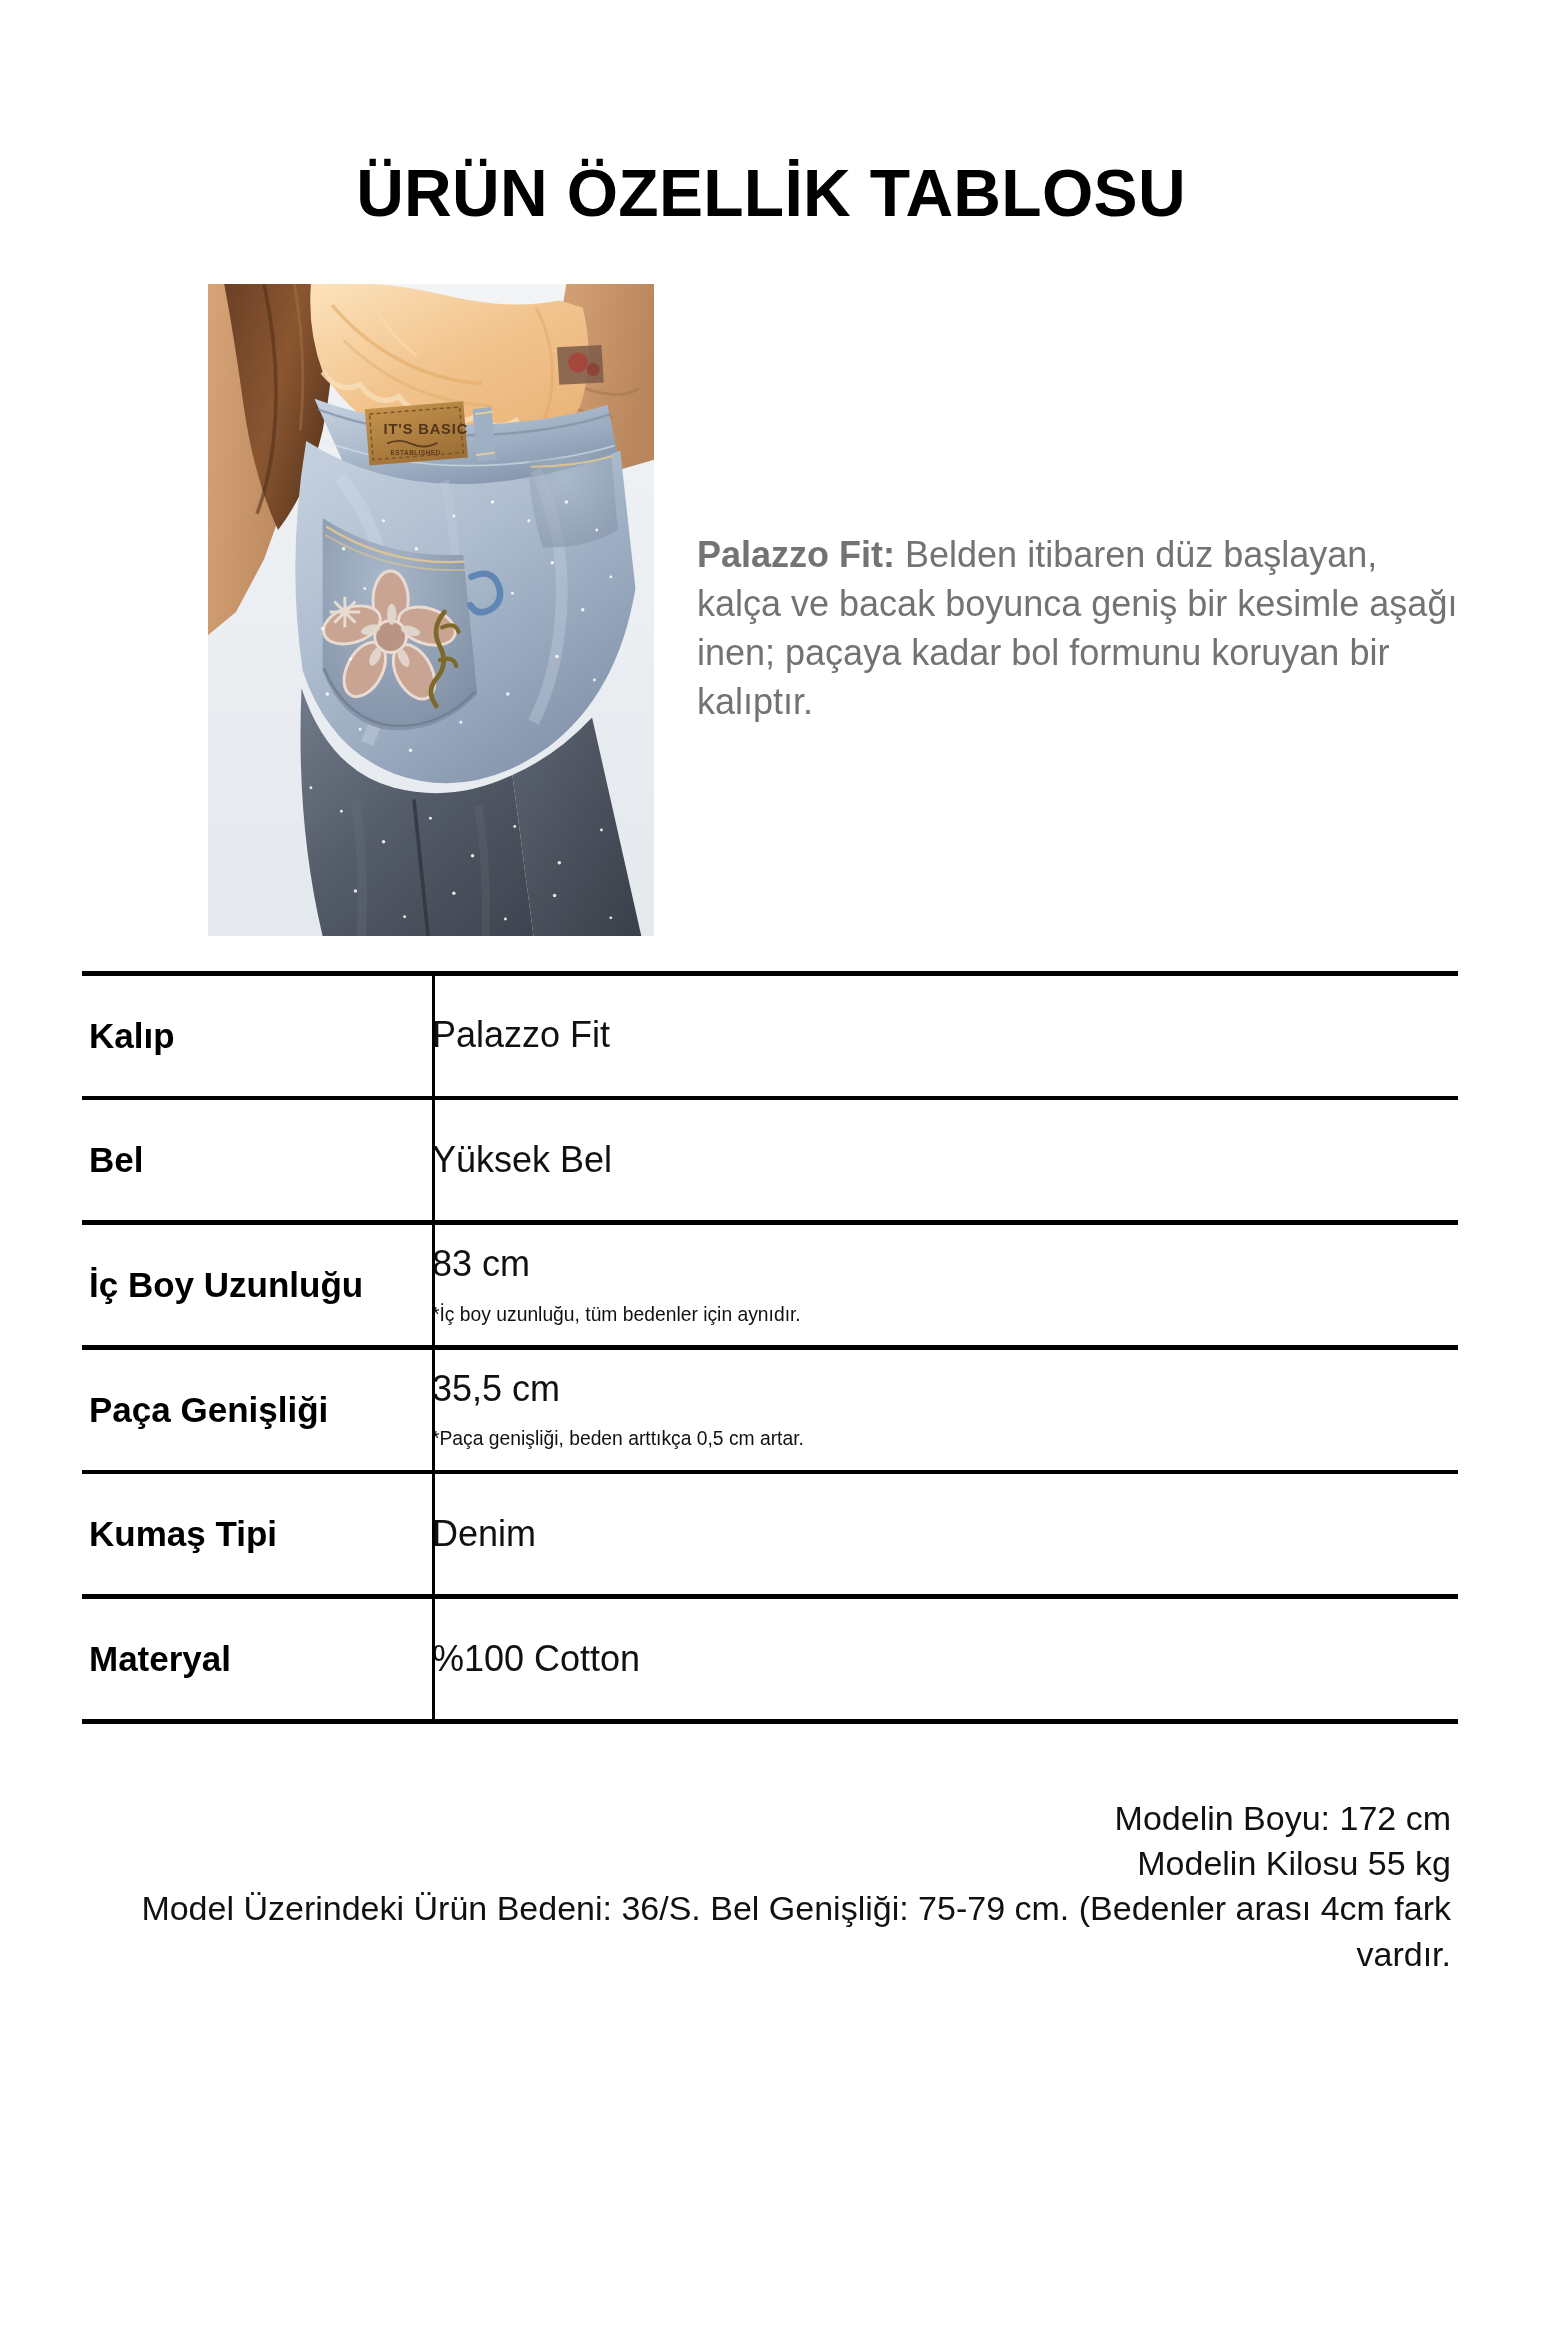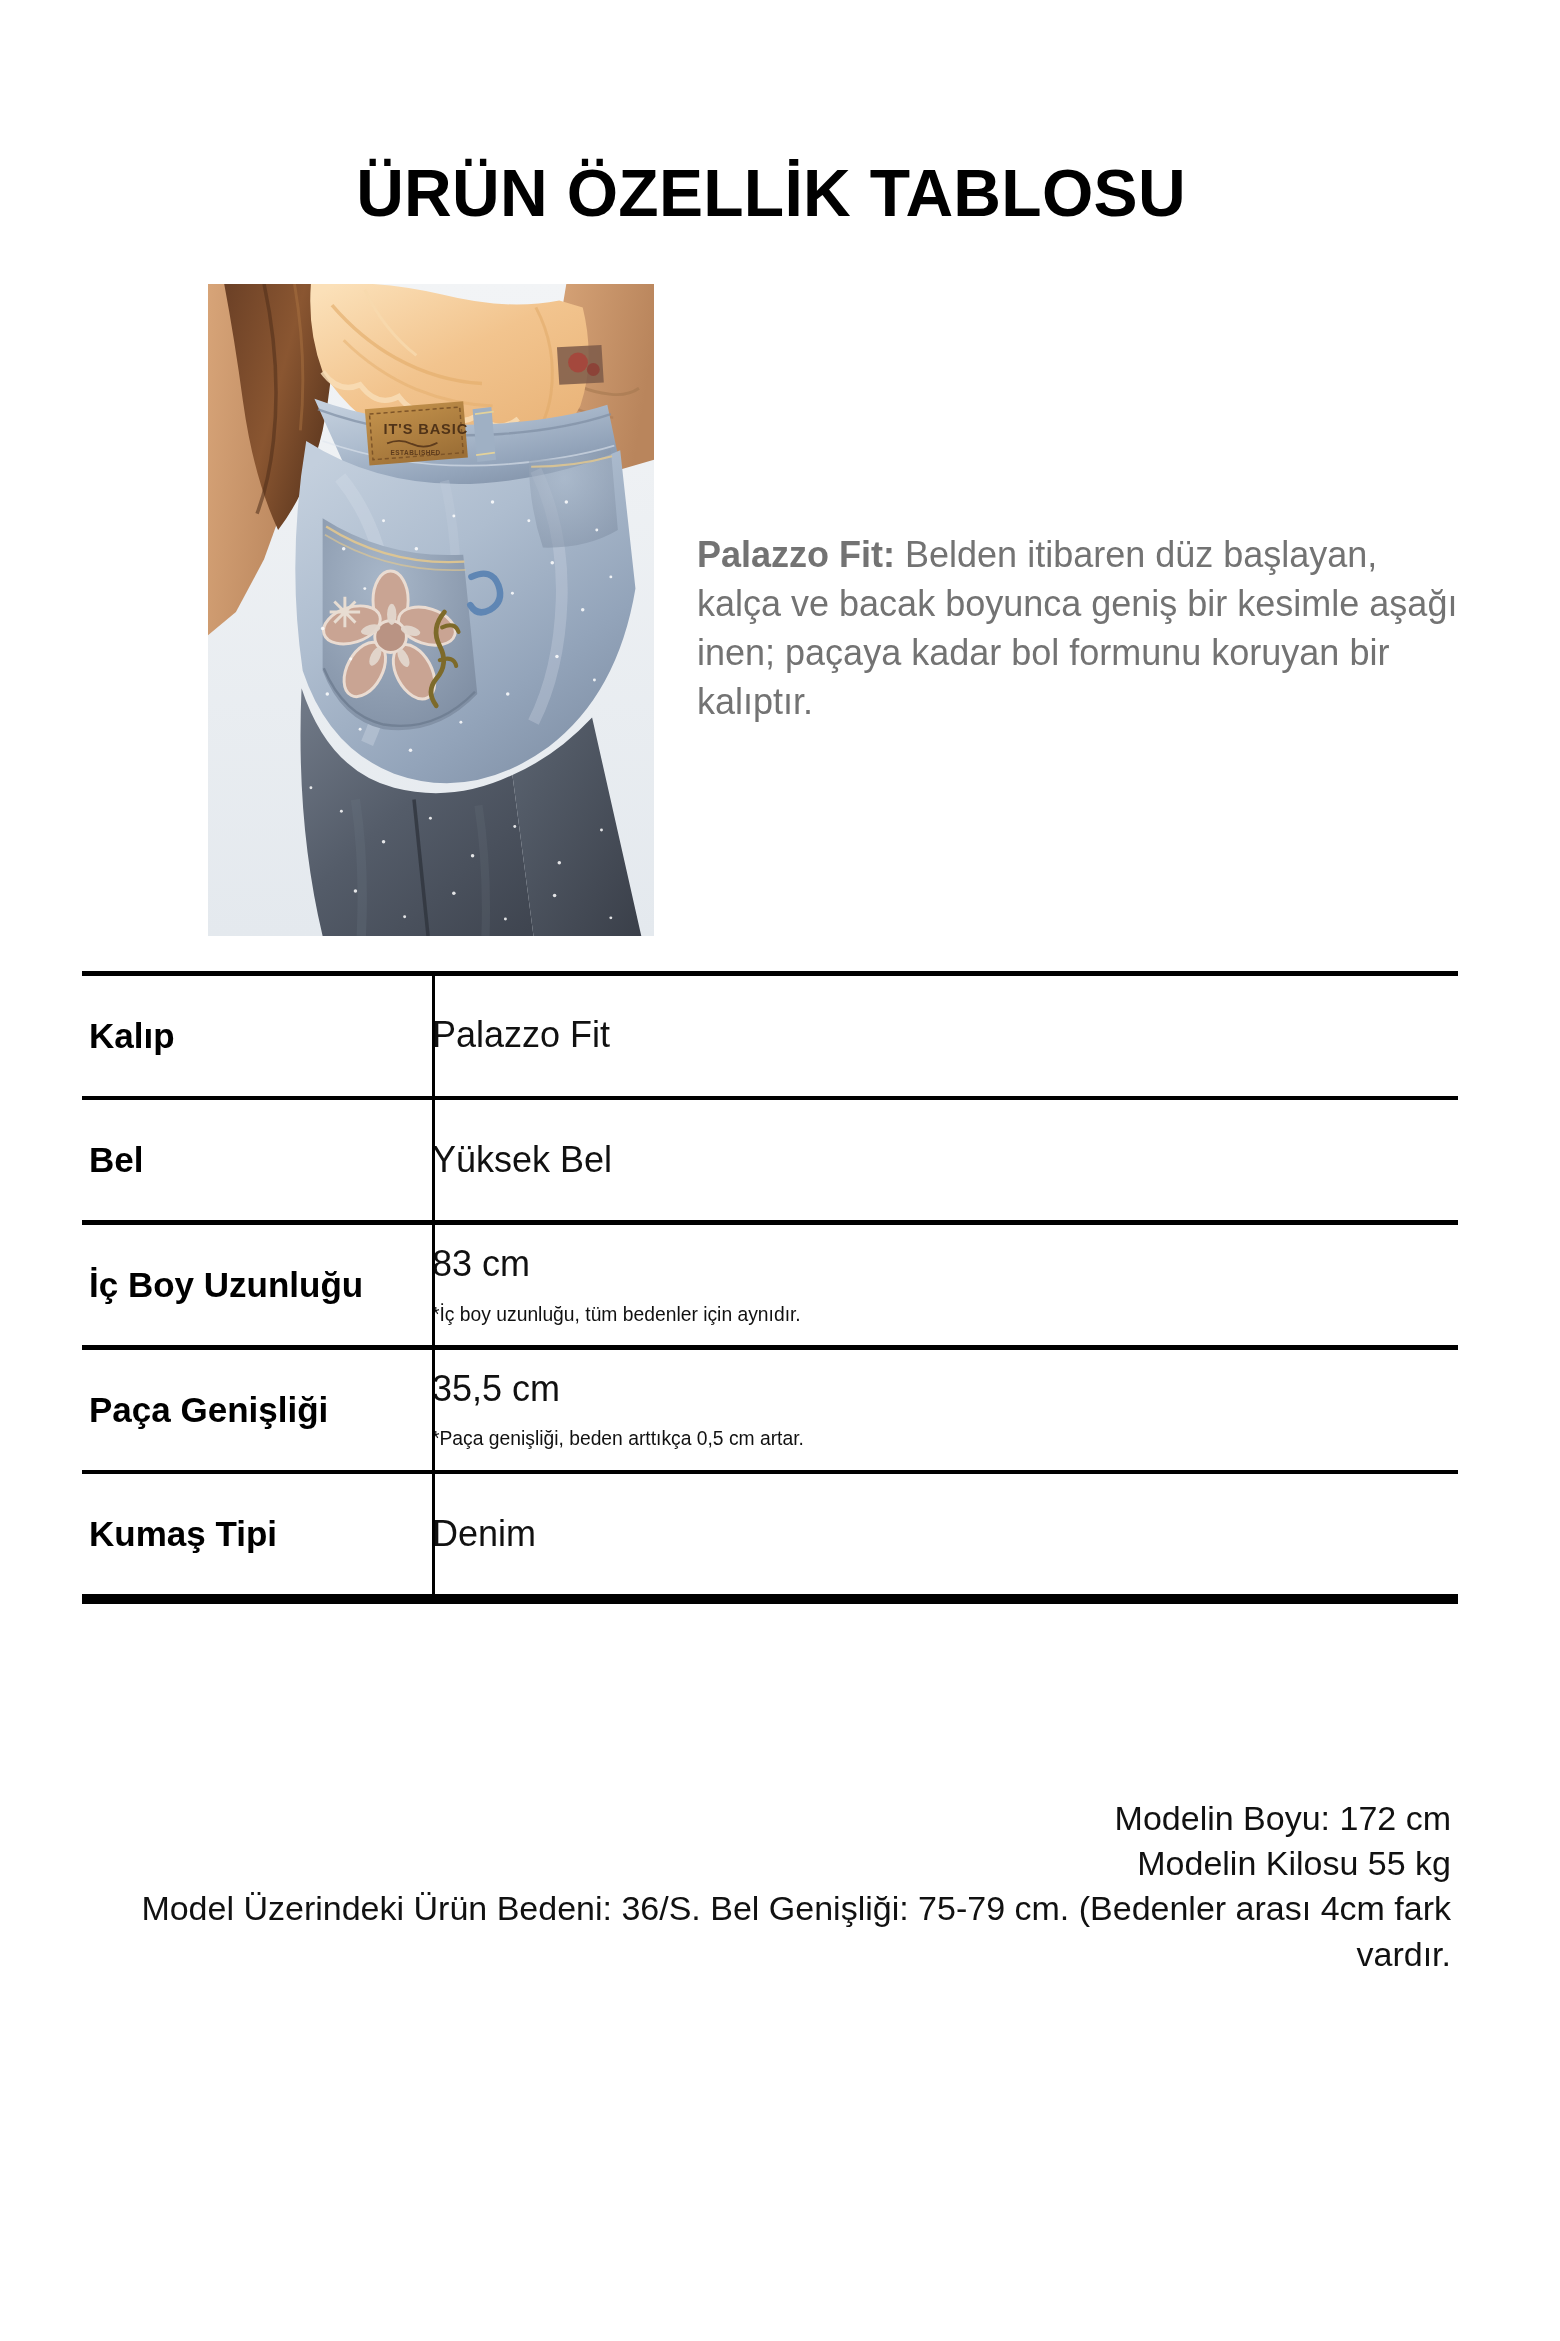--- a/index.html
+++ b/index.html
@@ -370,20 +370,28 @@
     <div class="spec-row">
       <div class="divider"></div>
       <div class="spec-label">Kumaş Tipi</div>
       <div class="spec-value">
         <div class="value-main">Denim</div>
 
       </div>
     </div>
     <div class="rule"></div>
 
+    <div class="spec-row">
+      <div class="divider"></div>
+      <div class="spec-label">Materyal</div>
+      <div class="spec-value">
+        <div class="value-main">%100 Cotton</div>
+
+      </div>
+    </div>
     <div class="rule"></div>
 
   </div>
 
   <div class="model-notes">
     <span class="note-line">Modelin Boyu: 172 cm</span>
     <span class="note-line">Modelin Kilosu 55 kg</span>
     <span class="note-line">Model Üzerindeki Ürün Bedeni: 36/S. Bel Genişliği: 75-79 cm. (Bedenler arası 4cm fark vardır.</span>
   </div>
 

